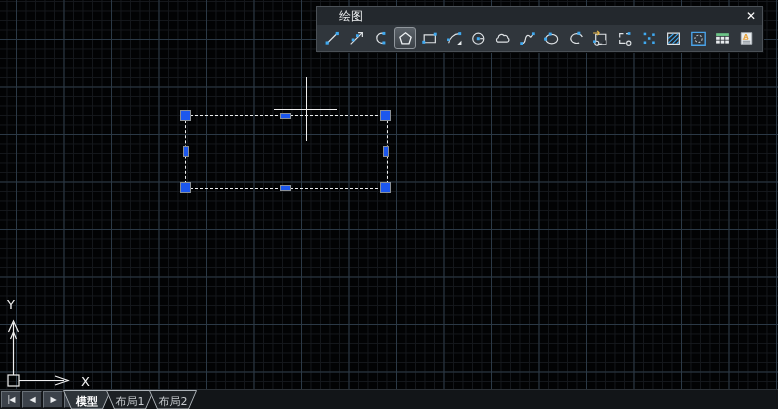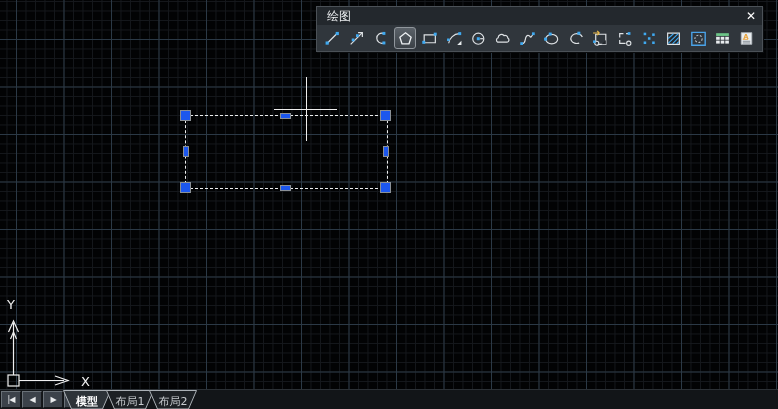--- a/index.html
+++ b/index.html
@@ -30,21 +30,21 @@
   
   .ch{position:absolute;background:#ededed;}
   .ch.hor{left:274px;top:109px;width:63px;height:1px;}
   .ch.ver{left:306px;top:77px;width:1px;height:64px;}
 
   
   .toolbar{position:absolute;left:316px;top:6px;width:447px;height:46px;
            background:#30363c;border:1px solid #4b5157;box-sizing:border-box;
            box-shadow:1px 1px 0 #0a0c0e;}
   .tb-title{height:18px;background:#23282d;display:flex;align-items:center;
-            padding:0 10px;color:#eef0f2;font-size:12px;position:relative;}
+            padding:0 22px;color:#eef0f2;font-size:12px;position:relative;}
   .tb-close{position:absolute;right:6px;top:1px;color:#fff;font-size:12px;
             font-weight:bold;cursor:default;line-height:16px;}
   .tb-row{height:26px;display:flex;align-items:center;padding-left:3px;}
   .tbtn{width:24.4px;height:25px;display:flex;align-items:center;justify-content:center;}
   .tbtn.active{width:22px;height:22px;margin:0 1.2px;
                background:linear-gradient(#5b6269,#3b4147);
                border:1px solid #90969c;border-radius:3px;box-sizing:border-box;}
   .ticon{width:17px;height:17px;display:block;}
   .ticon *{vector-effect:non-scaling-stroke;}
 

